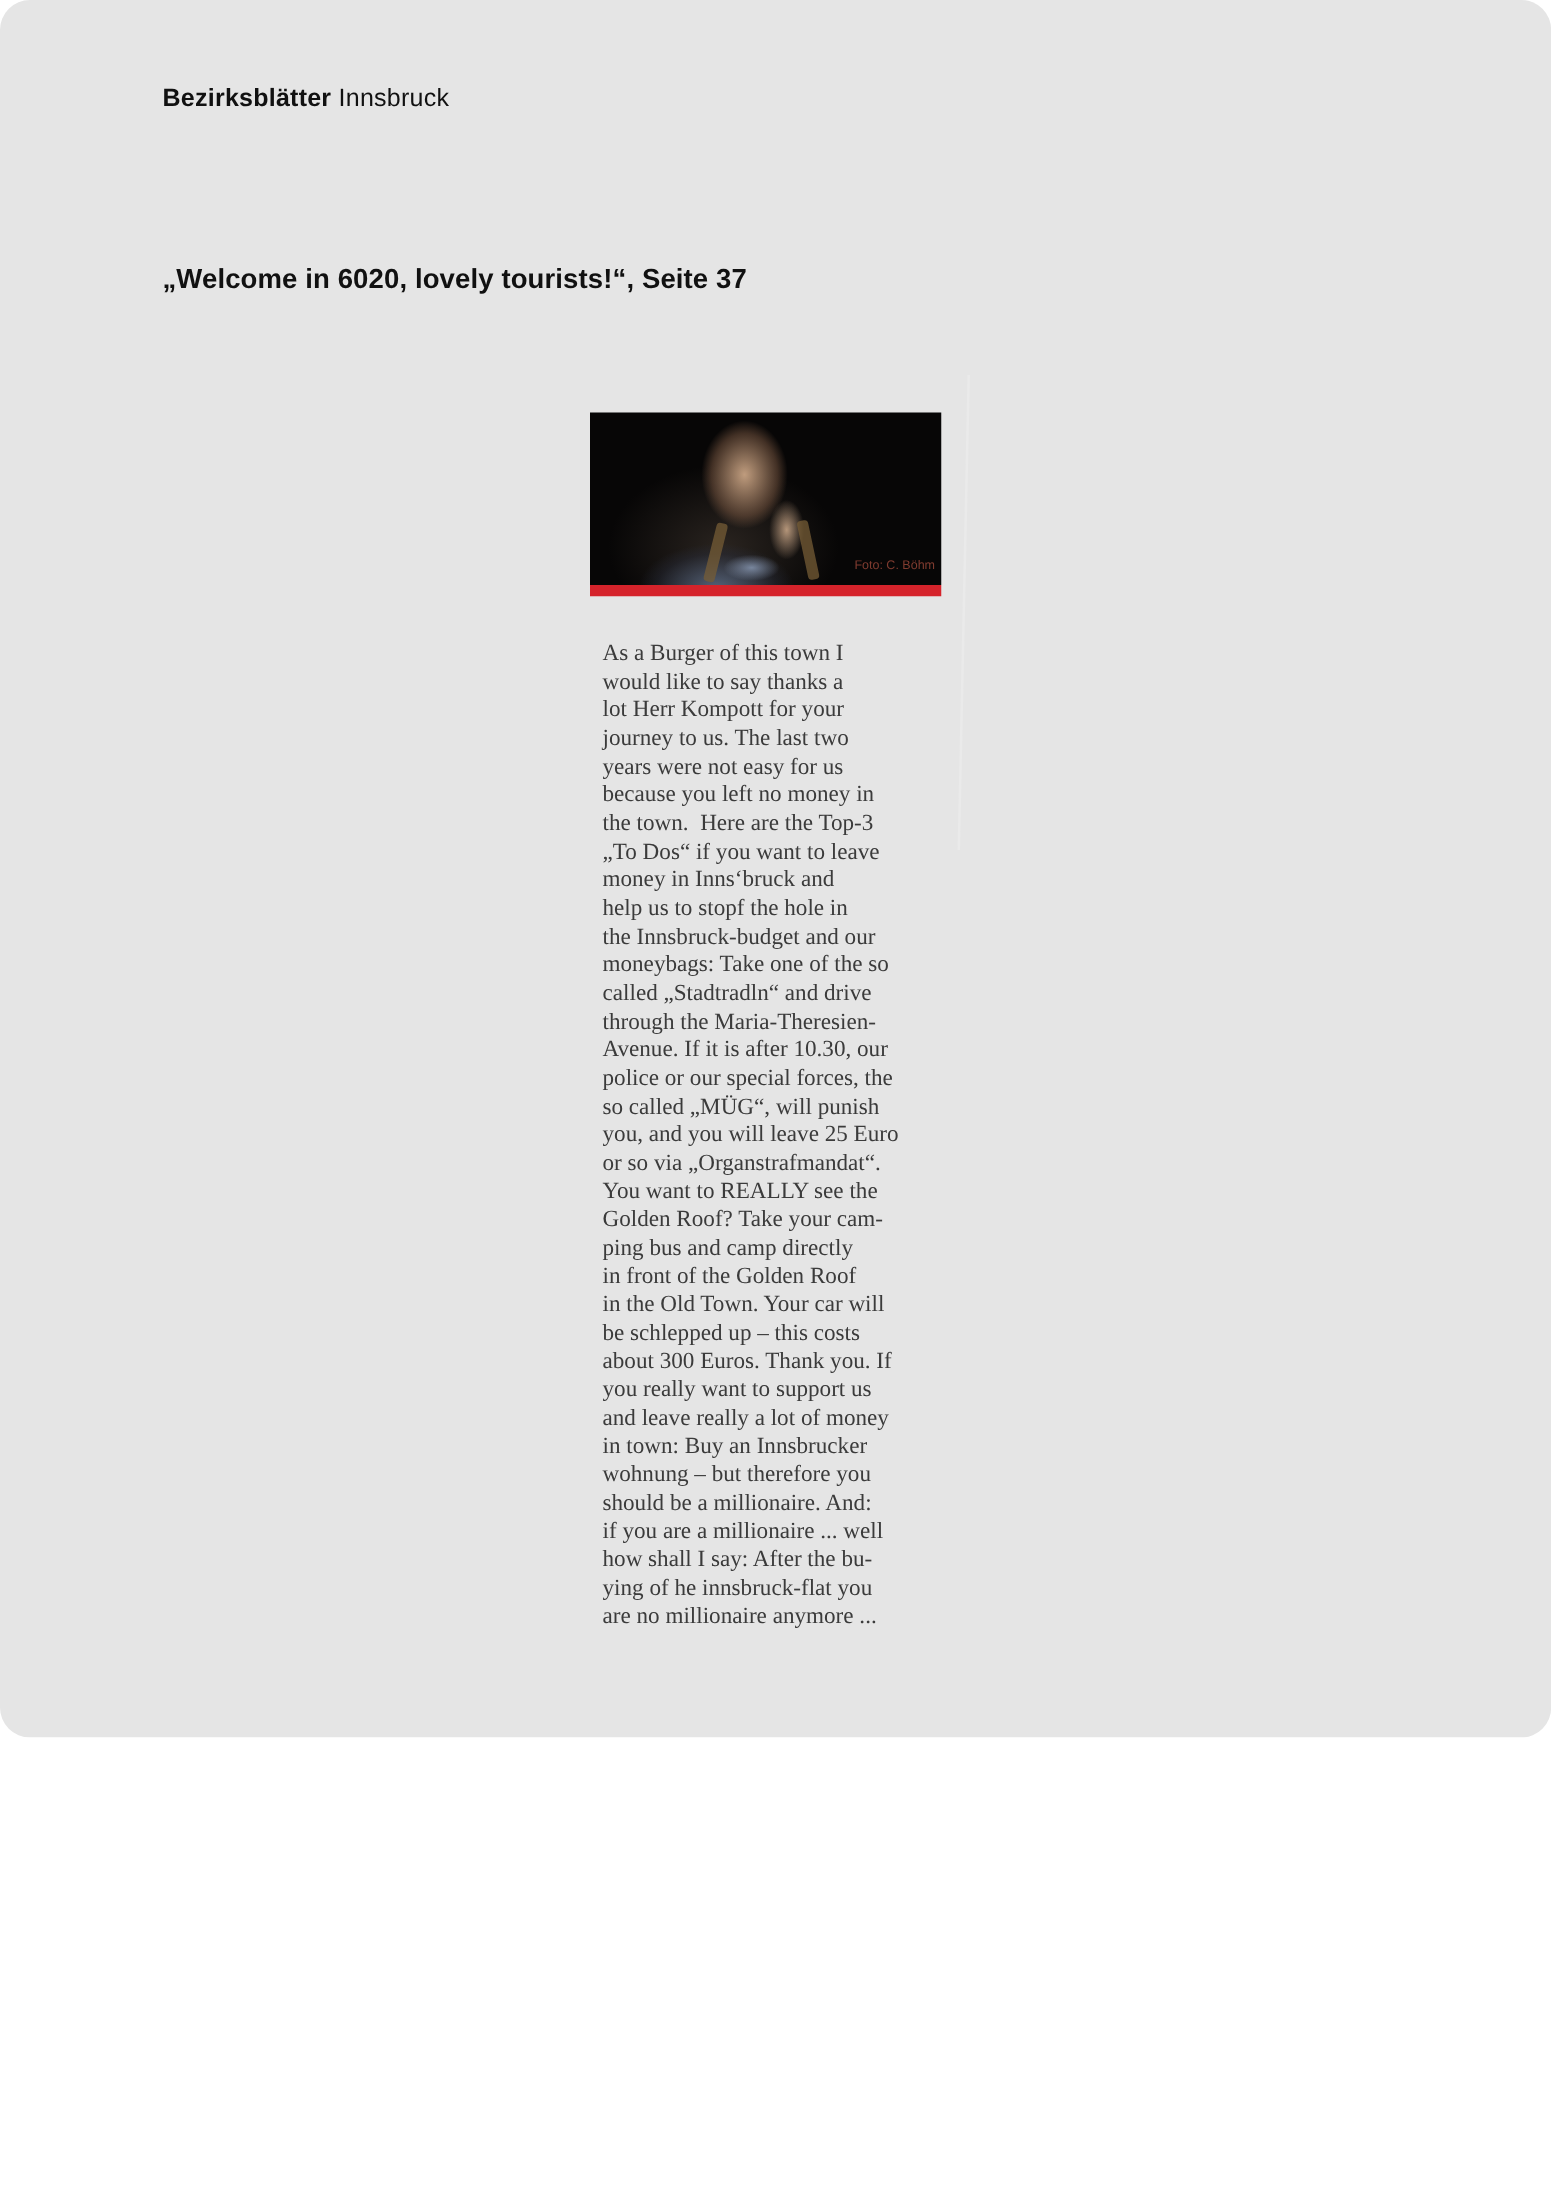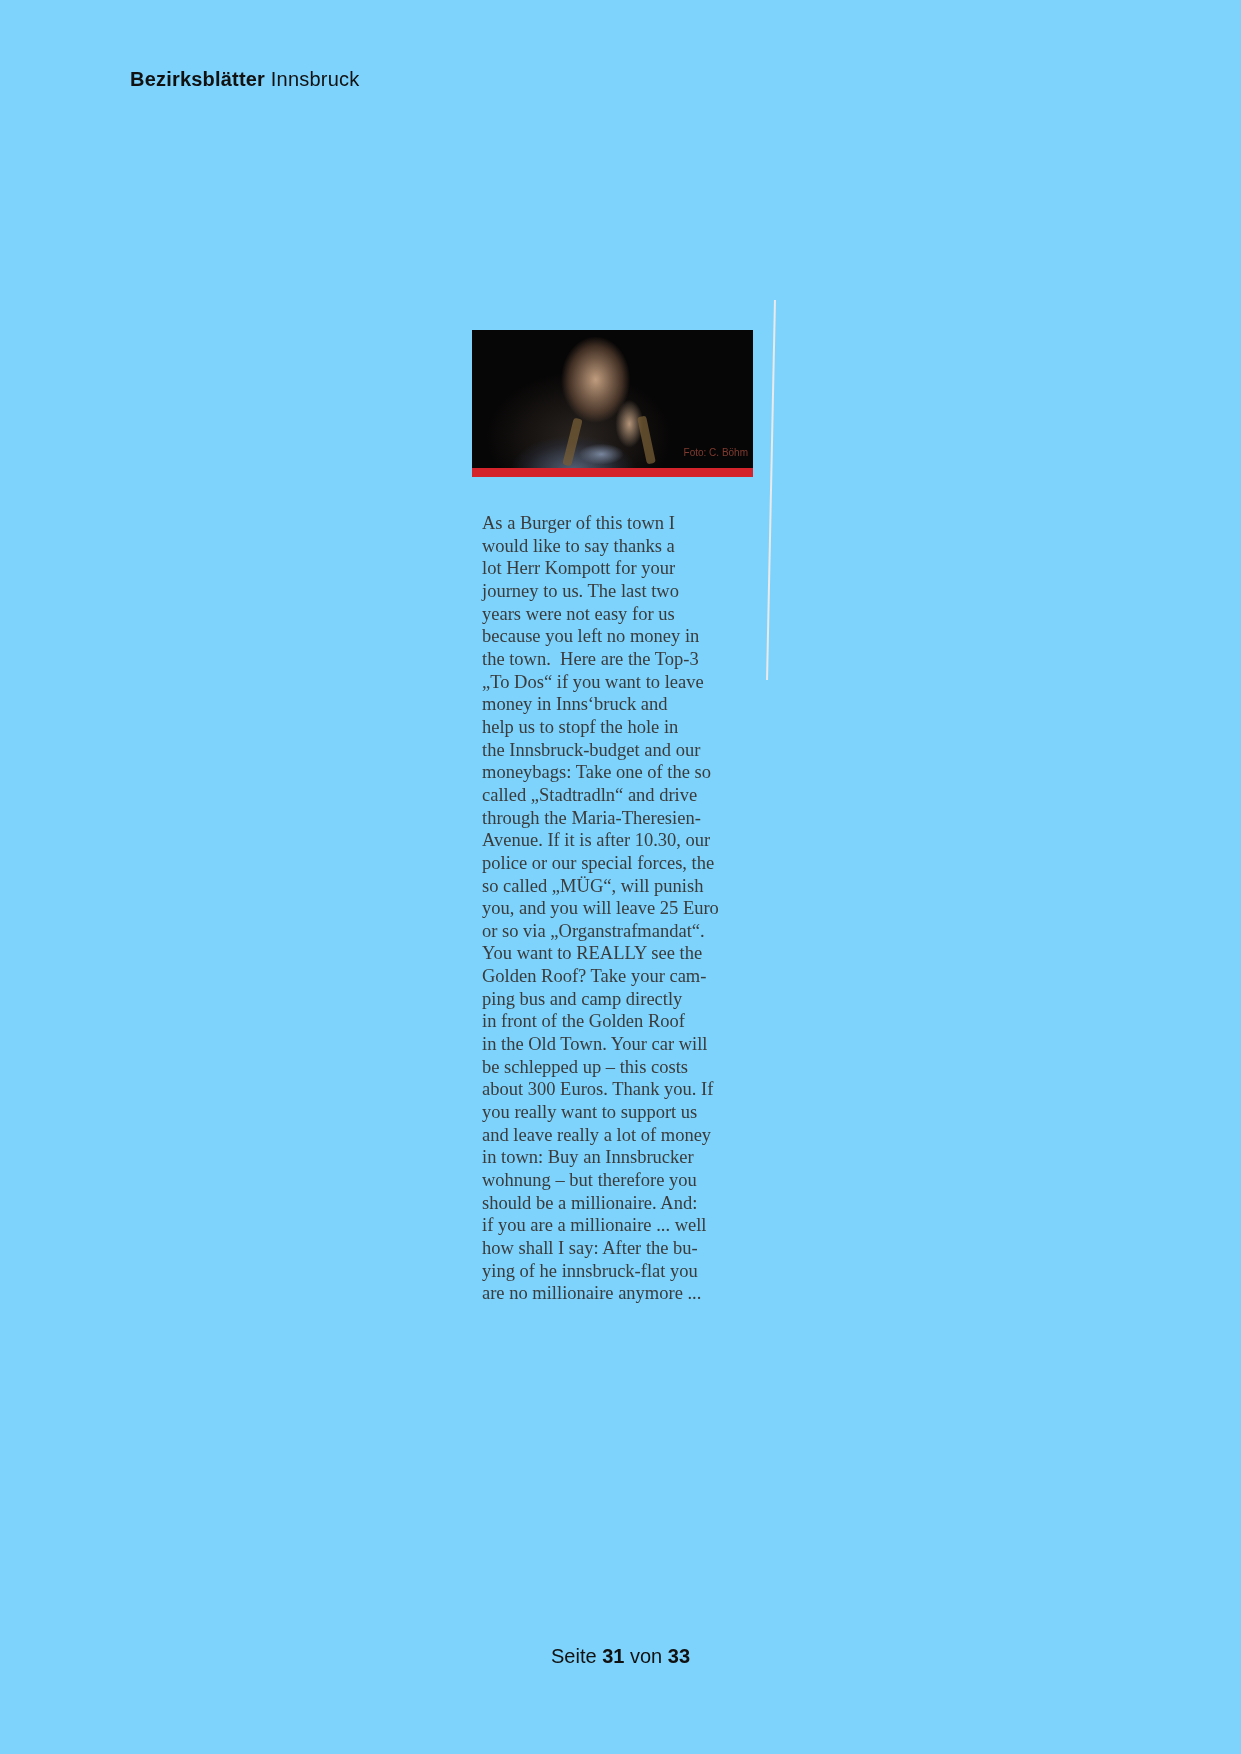--- a/index.html
+++ b/index.html
@@ -1,24 +1,25 @@
 <!DOCTYPE html>
 <html style="--accent-red: #d5232b; --title-red: #c9252e; --body-text: #3b3b3b;"><head>
 <meta charset="utf-8">
 <style>
   * { margin: 0; padding: 0; box-sizing: border-box; }
   html, body { background: #ffffff; }
   .page {
     position: relative;
     width: 1241px;
-    height: 1754px;
-    background: #7dd3fc;
+    height: 1390px;
+    background: #e5e5e5;
     overflow: hidden;
     font-family: "Liberation Sans", sans-serif;
     color: #1a1a1a;
+    border-radius: 24px;
   }
 
   
   .doc-header {
     position: absolute;
     left: 130px;
     top: 68px;
     font-size: 20px;
     letter-spacing: 0.2px;
     color: #111111;
@@ -147,20 +148,21 @@
 </head>
 <body>
 
 <div class="page">
 
   <div class="doc-header">
     <span class="brand-bold">Bezirksblätter</span>
     <span class="brand-regular">Innsbruck</span>
   </div>
 
+  <div class="doc-title">„Welcome in 6020, lovely tourists!“, Seite 37</div>
 
   <div class="scan-artifact"></div>
 
   <div class="clipping">
 
     <div class="photo">
       <div class="strap-left"></div>
       <div class="strap-right"></div>
       <div class="photo-credit">Foto: C. Böhm</div>
     </div>

